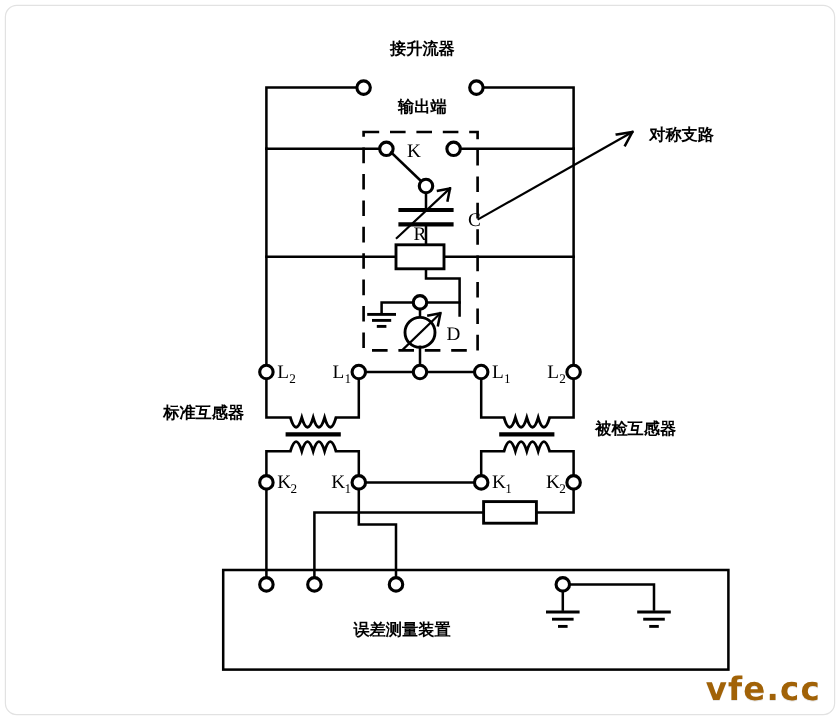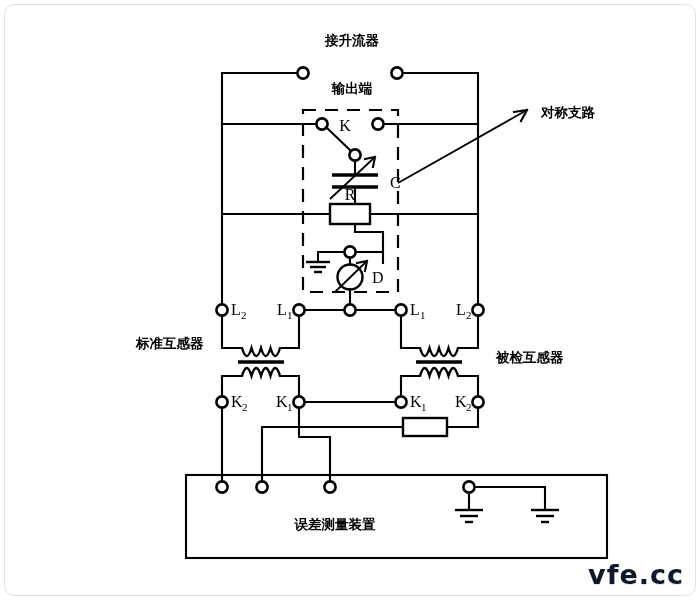--- a/index.html
+++ b/index.html
@@ -91,21 +91,21 @@
     font-size: 11px;
     fill: #000;
   }
   .watermark {
     position: absolute;
     right: 16px;
     bottom: 10px;
     font-family: "DejaVu Sans", sans-serif;
     font-size: 27px;
     font-weight: bold;
-    color: #0f172a;
+    color: #a16207;
     letter-spacing: 1px;
     text-shadow: 0 1px 0 #e6e6e6;
     user-select: none;
   }
 </style>
 </head>
 <body>
 
 <div id="page">
   <div id="frame"></div>

